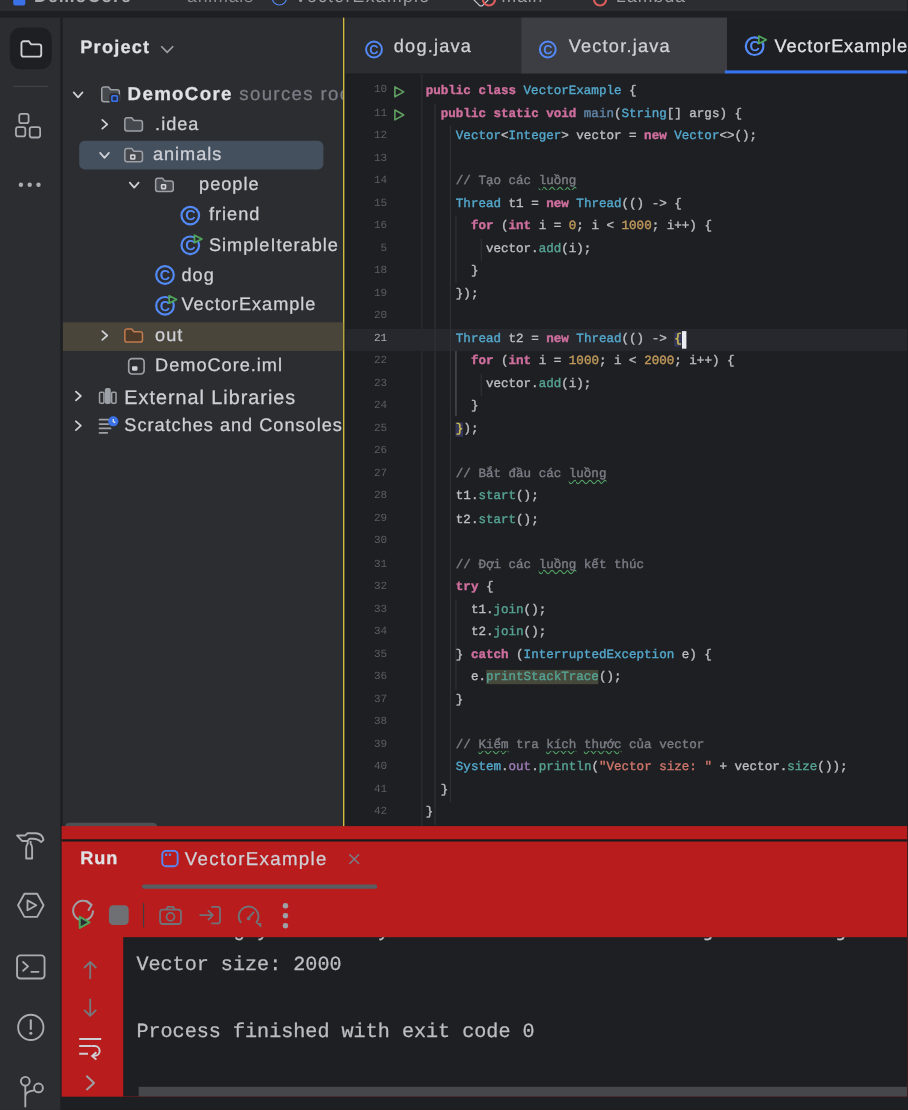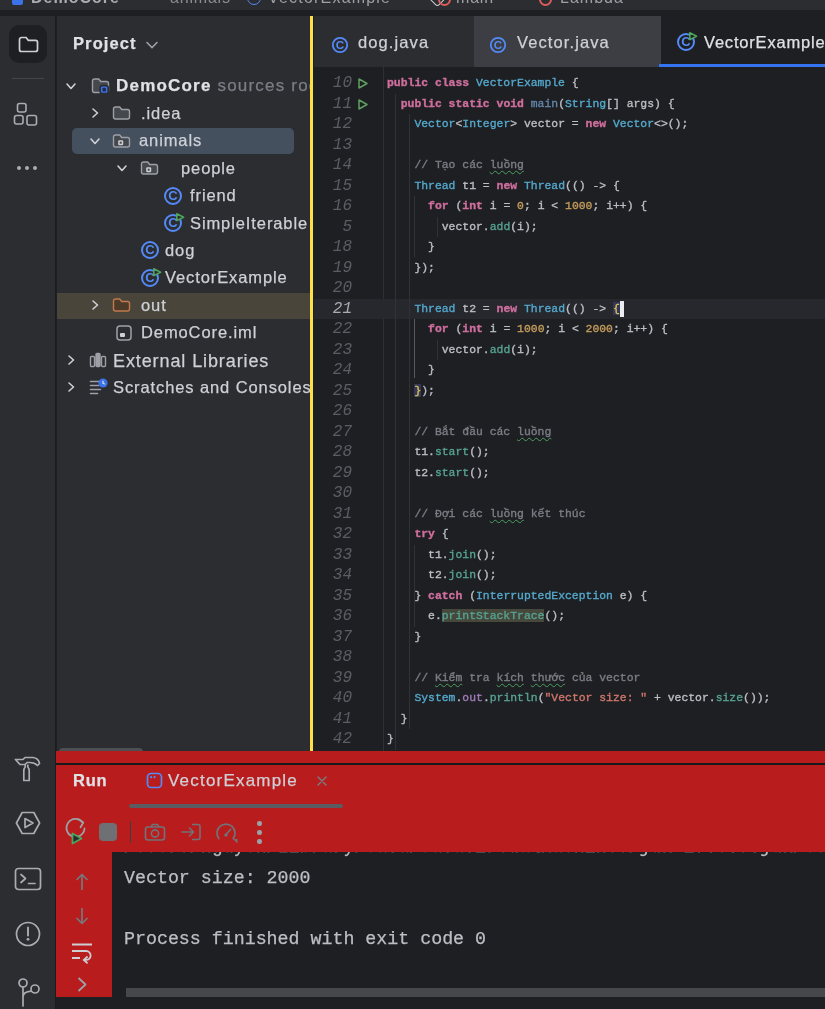--- a/index.html
+++ b/index.html
@@ -11,21 +11,21 @@
 .k{color:#CF6F9E;font-weight:bold;}
 .t{color:#54A8CC;}
 .m{color:#56A394;}
 .s{color:#CE766B;}
 .n{color:#C29B5C;}
 .c{color:#7A7E85;}
 .f{color:#9E7CB8;}
 .d{color:#6286A9;}
 .w{text-decoration:underline;text-decoration-style:wavy;text-decoration-color:#4E9E63;text-decoration-thickness:1px;text-underline-offset:2px;text-decoration-skip-ink:none;}
 .cl{position:absolute;left:73px;font-family:"Liberation Mono",monospace;font-size:11.42px;line-height:20.5px;white-space:pre;color:#BCBEC4;-webkit-text-stroke-width:0.35px;}
-.ln{position:absolute;left:0px;width:38px;text-align:right;font-family:"Liberation Mono",monospace;font-size:16px;line-height:20.5px;color:#5A5D63;font-style:italic;}
+.ln{position:absolute;left:0px;width:38px;text-align:right;font-family:"Liberation Mono",monospace;font-size:10px;line-height:20.5px;color:#5A5D63;}
 .guide{position:absolute;width:1px;background:#2F3237;}
 .bm{background:#343759;color:#D5C252;}
 .hl{background:#45483B;}
 #projpanel div,#tabbar div,#runpanel > div{-webkit-text-stroke-width:0.25px;}
 </style></head>
 <body>
 
 <div class="abs" style="left:0;top:0;width:825px;height:10px;background:#2B2D30;overflow:hidden;">
   <div class="abs" style="left:12px;top:-5px;width:11px;height:10px;background:#3B72E8;border-radius:2px;"></div>
   <div class="abs" style="left:31px;top:-11px;font-size:16px;letter-spacing:1px;font-weight:bold;color:#A9ACB1;">DemoCore</div>
@@ -77,21 +77,21 @@
       <circle cx="14" cy="19.3" r="1.4" fill="#A9ACB1"></circle>
     </svg>
 
   <svg class="abs" style="left:14px;top:960px;" width="28" height="34" viewBox="0 0 28 34">
       <circle cx="9" cy="7" r="4" fill="none" stroke="#A9ACB1" stroke-width="1.7"></circle>
       <circle cx="21" cy="13" r="4" fill="none" stroke="#A9ACB1" stroke-width="1.7"></circle>
       <path d="M9 11 L9 30 M9 21 C9 16.5 14 15.5 17.2 15.2" fill="none" stroke="#A9ACB1" stroke-width="1.7" stroke-linecap="round"></path>
     </svg>
 </div>
 
-<div class="abs" id="projpanel" style="left:57px;top:16px;width:256px;height:799px;background:#2B2D30;border-right:3px solid #fde047;overflow:hidden;">
+<div class="abs" id="projpanel" style="left:57px;top:16px;width:256px;height:799px;background:#2B2D30;border-right:1px solid #fde047;overflow:hidden;">
 
   <div class="abs" style="left:16px;top:18px;font-size:16.5px;letter-spacing:1.1px;font-weight:bold;color:#DFE1E5;">Project</div>
   <svg class="abs" style="left:88px;top:24px;" width="14" height="10" viewBox="0 0 14 10">
       <path d="M2 2.5 L7 7.5 L12 2.5" stroke="#9DA0A6" stroke-width="1.6" fill="none" stroke-linecap="round"></path>
     </svg>
 
   <div class="abs" style="left:15px;top:112px;width:222px;height:26px;background:#45505F;border-radius:5px;"></div>
   <div class="abs" style="left:0;top:277px;width:256px;height:26px;background:#49453A;"></div>
 
   <svg class="abs" style="left:7px;top:63px;" width="14" height="14" viewBox="0 0 14 14">

